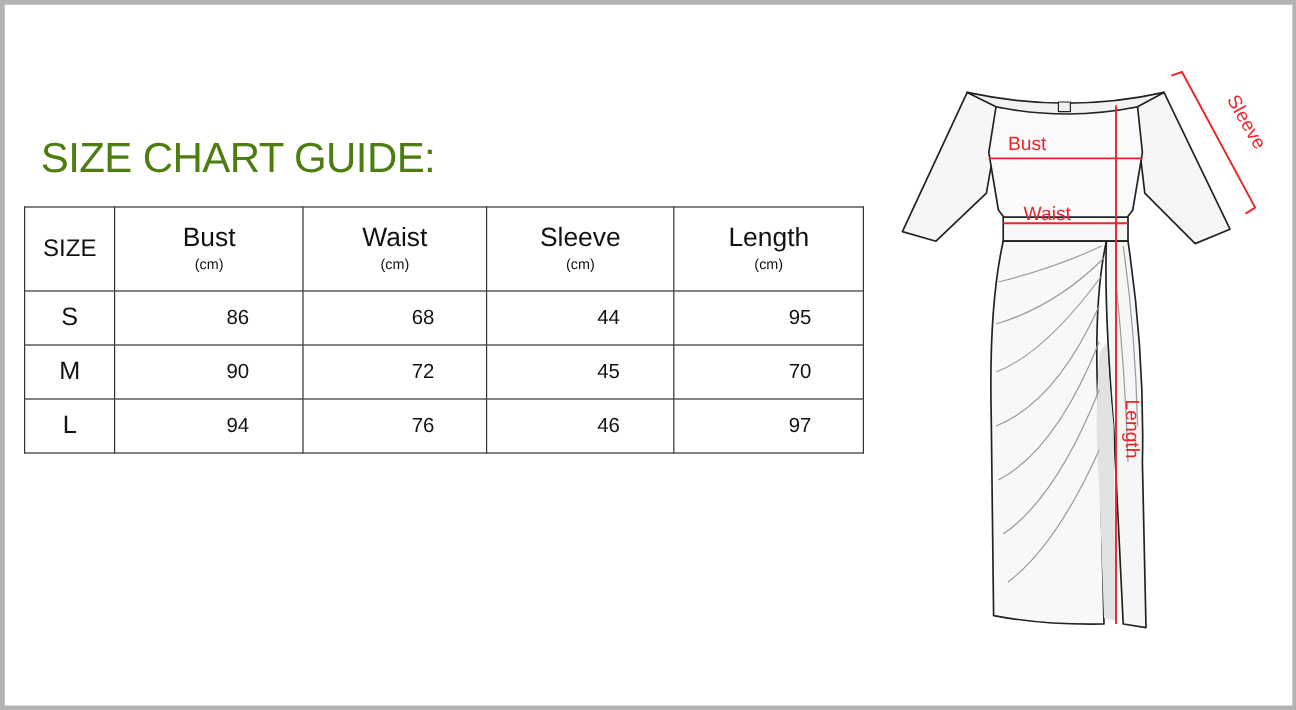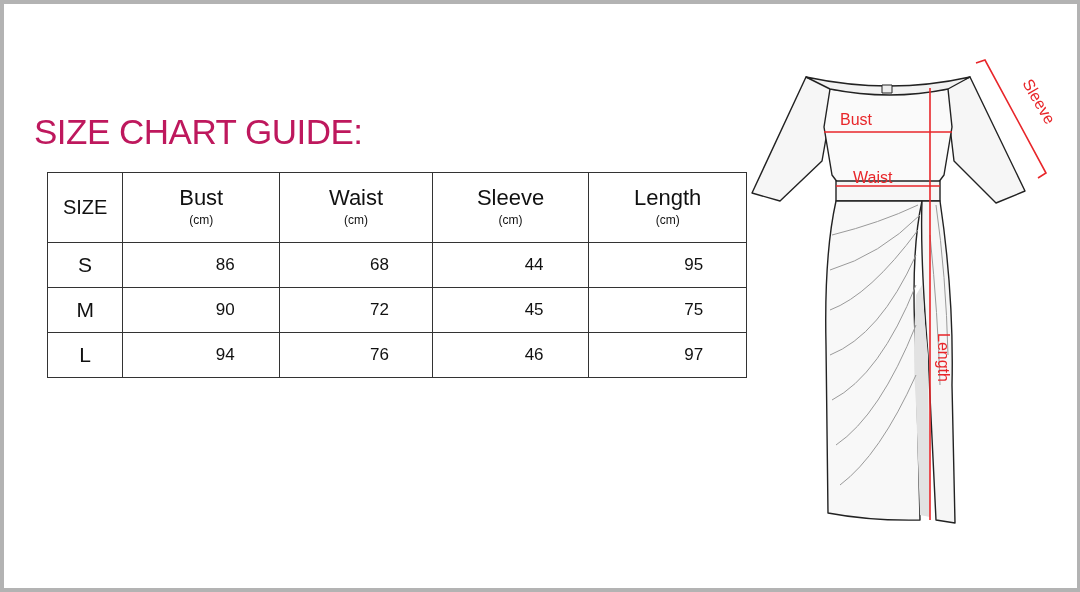--- a/index.html
+++ b/index.html
@@ -14,27 +14,27 @@
       width: 1080px; height: 592px;
       box-sizing: border-box;
       border-top: 4px solid #b3b3b3;
       border-left: 4px solid #b3b3b3;
       border-right: 3px solid #b3b3b3;
       border-bottom: 4px solid #b3b3b3;
       background: #fff;
     }
     .title {
       position: absolute; left: 34px; top: 112px;
-      font-size: 35px; color: #be185d; letter-spacing: -0.5px;
+      font-size: 35px; color: #4d7c0f; letter-spacing: -0.5px;
       font-family: "Liberation Sans", sans-serif;
       white-space: nowrap;
       text-align: right;
     }
     table.size-table {
-      position: absolute; left: 47px; top: 172px;
+      position: absolute; left: 20px; top: 172px;
       border-collapse: collapse;
       width: 700px;
       color: #111;
     }
     table.size-table td, table.size-table th {
       border: 1.5px solid #333;
       padding: 0; text-align: center; font-weight: normal;
     }
     th.hd { height: 69px; vertical-align: middle; }
     .hd-main { display: block; font-size: 22px; line-height: 24px; }
@@ -91,21 +91,21 @@
       <td class="val c1">86</td>
       <td class="val c2">68</td>
       <td class="val c3">44</td>
       <td class="val c4">95</td>
     </tr>
     <tr>
       <td class="size-cell c0">M</td>
       <td class="val c1">90</td>
       <td class="val c2">72</td>
       <td class="val c3">45</td>
-      <td class="val c4">75</td>
+      <td class="val c4">70</td>
     </tr>
     <tr>
       <td class="size-cell c0">L</td>
       <td class="val c1">94</td>
       <td class="val c2">76</td>
       <td class="val c3">46</td>
       <td class="val c4">97</td>
     </tr>
   </tbody>
 </table>

